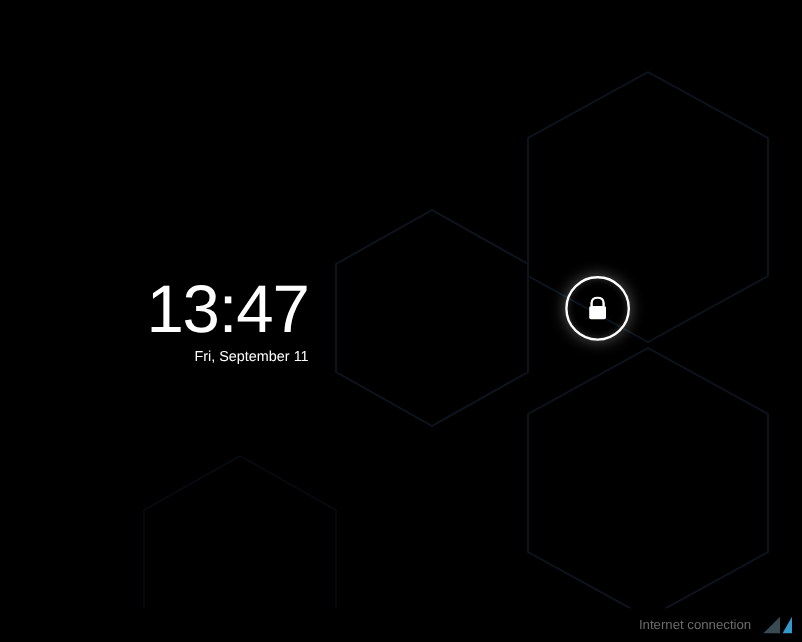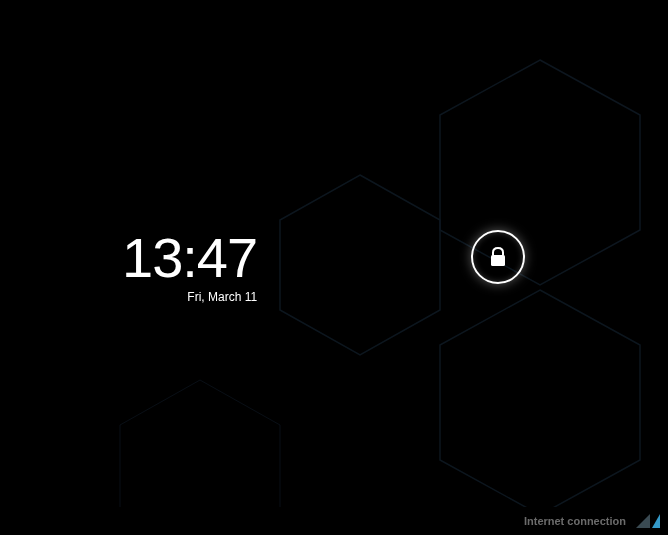--- a/index.html
+++ b/index.html
@@ -64,21 +64,20 @@
       position: absolute;
       bottom: 0;
       left: 0;
       right: 0;
       height: 28px;
       background: #000000;
       display: flex;
       align-items: center;
       justify-content: flex-end;
       padding-right: 8px;
-      font-weight: bold;
     }
     .status-text {
       font-size: 11px;
       color: #6b6b6b;
       margin-right: 10px;
     }
     .signal-icons {
       display: flex;
       align-items: flex-end;
       gap: 2px;
@@ -96,21 +95,21 @@
   </g>
   <g stroke="#142230" stroke-width="1" fill="none" opacity="0.45">
     <polygon points="200,380 280,425 280,515 200,560 120,515 120,425"></polygon>
   </g>
 </svg>
 
 <div class="clock-container">
   <div class="clock-time">
     <span class="clock-hours">13</span><span>:</span><span>47</span>
   </div>
-  <div class="clock-date">Fri, March 11</div>
+  <div class="clock-date">Fri, September 11</div>
 </div>
 
 <div class="lock-ring">
   <svg width="18" height="20" viewBox="0 0 18 20">
     <path d="M 4 8 L 4 5.5 C 4 2.8 6 1 9 1 C 12 1 14 2.8 14 5.5 L 14 8" stroke="#ffffff" stroke-width="2" fill="none"></path>
     <rect x="2" y="8" width="14" height="11" rx="1.5" fill="#ffffff"></rect>
   </svg>
 </div>
 
 <div class="status-bar">

